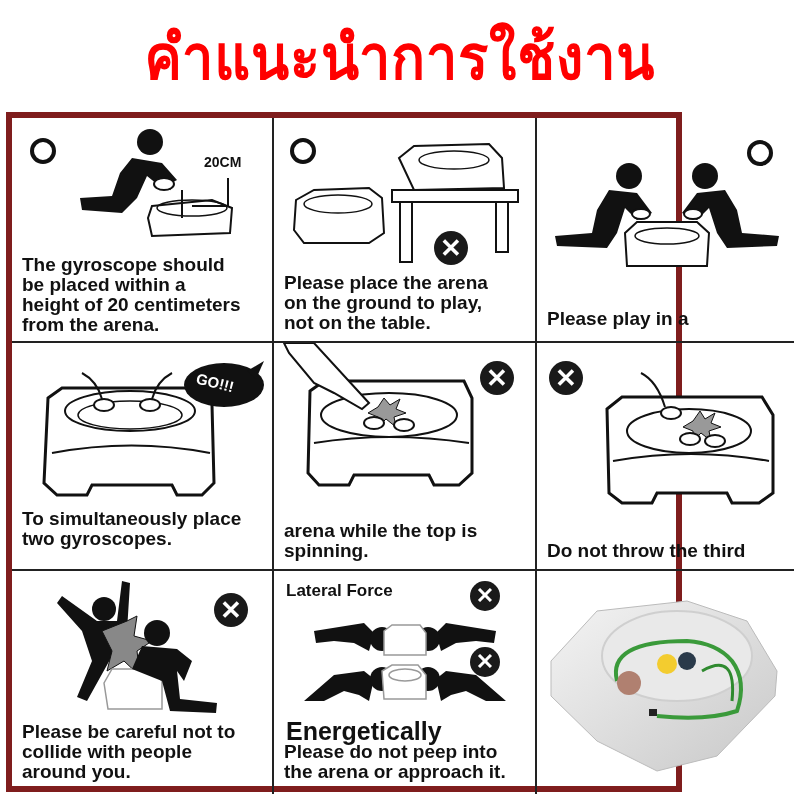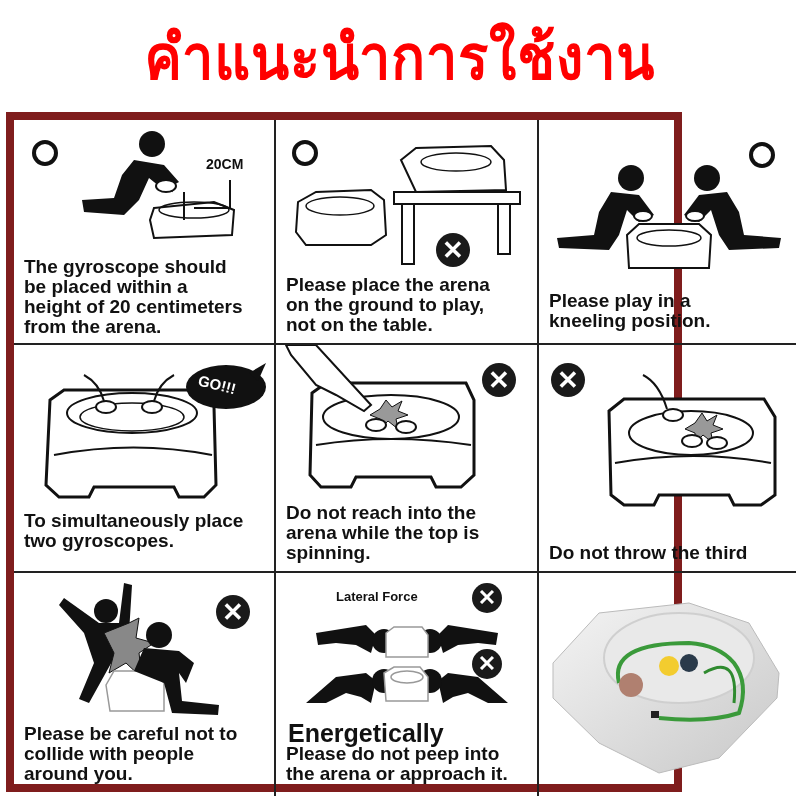--- a/index.html
+++ b/index.html
@@ -1,18 +1,18 @@
 <!DOCTYPE html>
 <html><head>
 <meta charset="utf-8">
 <style>
   html,body{margin:0;padding:0;background:#fff;}
   body{width:800px;height:800px;position:relative;overflow:hidden;font-family:"Liberation Sans",sans-serif;}
   .title{position:absolute;left:0;top:18px;width:800px;text-align:center;color:#ff0000;font-family:"DejaVu Sans",sans-serif;font-weight:bold;font-size:62px;line-height:80px;letter-spacing:1px;transform:scaleX(0.9);}
-  .grid{position:absolute;left:6px;top:112px;width:676px;height:680px;border:8px solid #7f1d1d;box-sizing:border-box;display:grid;grid-template-columns:262px 263px 257px;grid-template-rows:225px 228px 223px;}
+  .grid{position:absolute;left:6px;top:112px;width:676px;height:680px;border:6px solid #7f1d1d;box-sizing:border-box;display:grid;grid-template-columns:262px 263px 257px;grid-template-rows:225px 228px 223px;}
   .cell{position:relative;border-right:2px solid #222;border-bottom:2px solid #222;box-sizing:border-box;overflow:hidden;}
   .cell.c3{border-right:none;padding-left:48px;}
   .cell.r3{border-bottom:none;}
   .cap{position:absolute;left:10px;right:6px;bottom:6px;font-weight:bold;font-size:19px;line-height:20px;color:#111;}
   .cap span{display:block;white-space:nowrap;}
   .ok{position:absolute;width:26px;height:26px;border:4px solid #111;border-radius:50%;box-sizing:border-box;}
   .no{position:absolute;width:34px;height:34px;border-radius:50%;background:#1a1a1a;color:#fff;font-weight:bold;font-size:26px;line-height:34px;text-align:center;}
   .lbl{position:absolute;font-weight:bold;color:#111;}
   svg{position:absolute;}
 </style>
@@ -70,21 +70,20 @@
       <path d="M72 72 L100 75 L115 95 L100 102 L88 90 L80 115 L70 130 L20 128 L18 118 L55 115 L60 92 Z" fill="#111"></path>
       <ellipse cx="104" cy="96" rx="9" ry="5" fill="#fff" stroke="#111" stroke-width="2"></ellipse>
       <circle cx="168" cy="58" r="13" fill="#111"></circle>
       <path d="M188 72 L160 75 L145 95 L160 102 L172 90 L180 115 L190 130 L240 128 L242 118 L205 115 L200 92 Z" fill="#111"></path>
       <ellipse cx="156" cy="96" rx="9" ry="5" fill="#fff" stroke="#111" stroke-width="2"></ellipse>
       <path d="M88 115 L100 104 L160 104 L172 115 L170 148 L90 148 Z" fill="#fff" stroke="#111" stroke-width="2"></path>
       <ellipse cx="130" cy="118" rx="32" ry="8" fill="none" stroke="#111" stroke-width="1.5"></ellipse>
     </svg>
     <div class="cap" style="bottom:12px;">
       <span>Please play in a</span>
-        <span>kneeling position.</span>
     </div>
   </div>
 
   <div class="cell">
     <svg width="262" height="170" style="left:0;top:0">
       <path d="M36 55 L50 45 L190 45 L200 62 L202 140 L190 152 L165 152 L160 142 L80 142 L75 152 L45 152 L32 140 Z" fill="#fff" stroke="#111" stroke-width="3"></path>
       <ellipse cx="118" cy="68" rx="65" ry="20" fill="none" stroke="#111" stroke-width="2"></ellipse>
       <ellipse cx="118" cy="72" rx="52" ry="14" fill="none" stroke="#111" stroke-width="1.5"></ellipse>
       <path d="M40 110 Q120 95 198 110" fill="none" stroke="#111" stroke-width="2"></path>
       <ellipse cx="92" cy="62" rx="10" ry="6" fill="#fff" stroke="#111" stroke-width="2"></ellipse>
@@ -106,21 +105,20 @@
     <svg width="263" height="160" style="left:0;top:0">
       <path d="M36 48 L50 38 L190 38 L198 55 L198 130 L185 142 L160 142 L155 132 L80 132 L75 142 L45 142 L34 130 Z" fill="#fff" stroke="#111" stroke-width="3"></path>
       <ellipse cx="115" cy="72" rx="68" ry="22" fill="none" stroke="#111" stroke-width="2"></ellipse>
       <path d="M40 100 Q115 88 195 100" fill="none" stroke="#111" stroke-width="2"></path>
       <path d="M10 0 L40 0 L95 60 L88 66 L60 50 L40 40 L15 10 Z" fill="#fff" stroke="#111" stroke-width="2"></path>
       <polygon points="110,55 116,62 126,56 122,66 132,70 120,74 122,84 112,76 104,84 104,74 94,70 104,64" fill="#999" stroke="#111" stroke-width="1"></polygon>
       <ellipse cx="100" cy="80" rx="10" ry="6" fill="#fff" stroke="#111" stroke-width="2"></ellipse>
       <ellipse cx="130" cy="82" rx="10" ry="6" fill="#fff" stroke="#111" stroke-width="2"></ellipse>
     </svg>
     <div class="cap" style="bottom:8px;">
-      <span>Do not reach into the</span>
         <span>arena while the top is</span>
         <span>spinning.</span>
     </div>
   </div>
 
   <div class="cell c3">
     <div class="no" style="left:12px;top:18px;">✕</div>
     <svg width="257" height="165" style="left:0;top:0">
       <path d="M70 66 L85 54 L225 54 L236 72 L236 150 L222 160 L195 160 L190 150 L120 150 L115 160 L85 160 L72 150 Z" fill="#fff" stroke="#111" stroke-width="3"></path>
       <ellipse cx="152" cy="88" rx="62" ry="22" fill="none" stroke="#111" stroke-width="2"></ellipse>
@@ -147,21 +145,21 @@
       <path d="M130 75 L165 78 L180 90 L172 110 L165 100 L168 128 L205 132 L204 142 L158 140 L150 110 L120 98 Z" fill="#111"></path>
     </svg>
     <div class="cap" style="bottom:12px;">
       <span>Please be careful not to</span>
         <span>collide with people</span>
         <span>around you.</span>
     </div>
   </div>
 
   <div class="cell r3">
-    <div class="lbl" style="left:12px;top:16px;font-size:13px;margin-left:48px;">Lateral Force</div>
+    <div class="lbl" style="left:12px;top:10px;font-size:17px;">Lateral Force</div>
     <div class="no" style="left:196px;top:10px;width:30px;height:30px;line-height:30px;font-size:22px;">✕</div>
     <div class="no" style="left:196px;top:76px;width:30px;height:30px;line-height:30px;font-size:22px;">✕</div>
     <svg width="263" height="140" style="left:0;top:0">
       <path d="M40 60 L90 52 L100 62 L95 80 L80 72 L60 70 L42 72 Z" fill="#111"></path>
       <circle cx="108" cy="68" r="12" fill="#111"></circle>
       <path d="M222 60 L172 52 L162 62 L167 80 L182 72 L202 70 L220 72 Z" fill="#111"></path>
       <circle cx="154" cy="68" r="12" fill="#111"></circle>
       <path d="M110 60 L118 54 L146 54 L152 62 L152 84 L110 84 Z" fill="#fff" stroke="#999" stroke-width="1.5"></path>
       <path d="M30 130 L60 104 L90 100 L100 108 L95 130 L85 124 L70 120 L50 130 Z" fill="#111"></path>
       <circle cx="108" cy="108" r="12" fill="#111"></circle>

